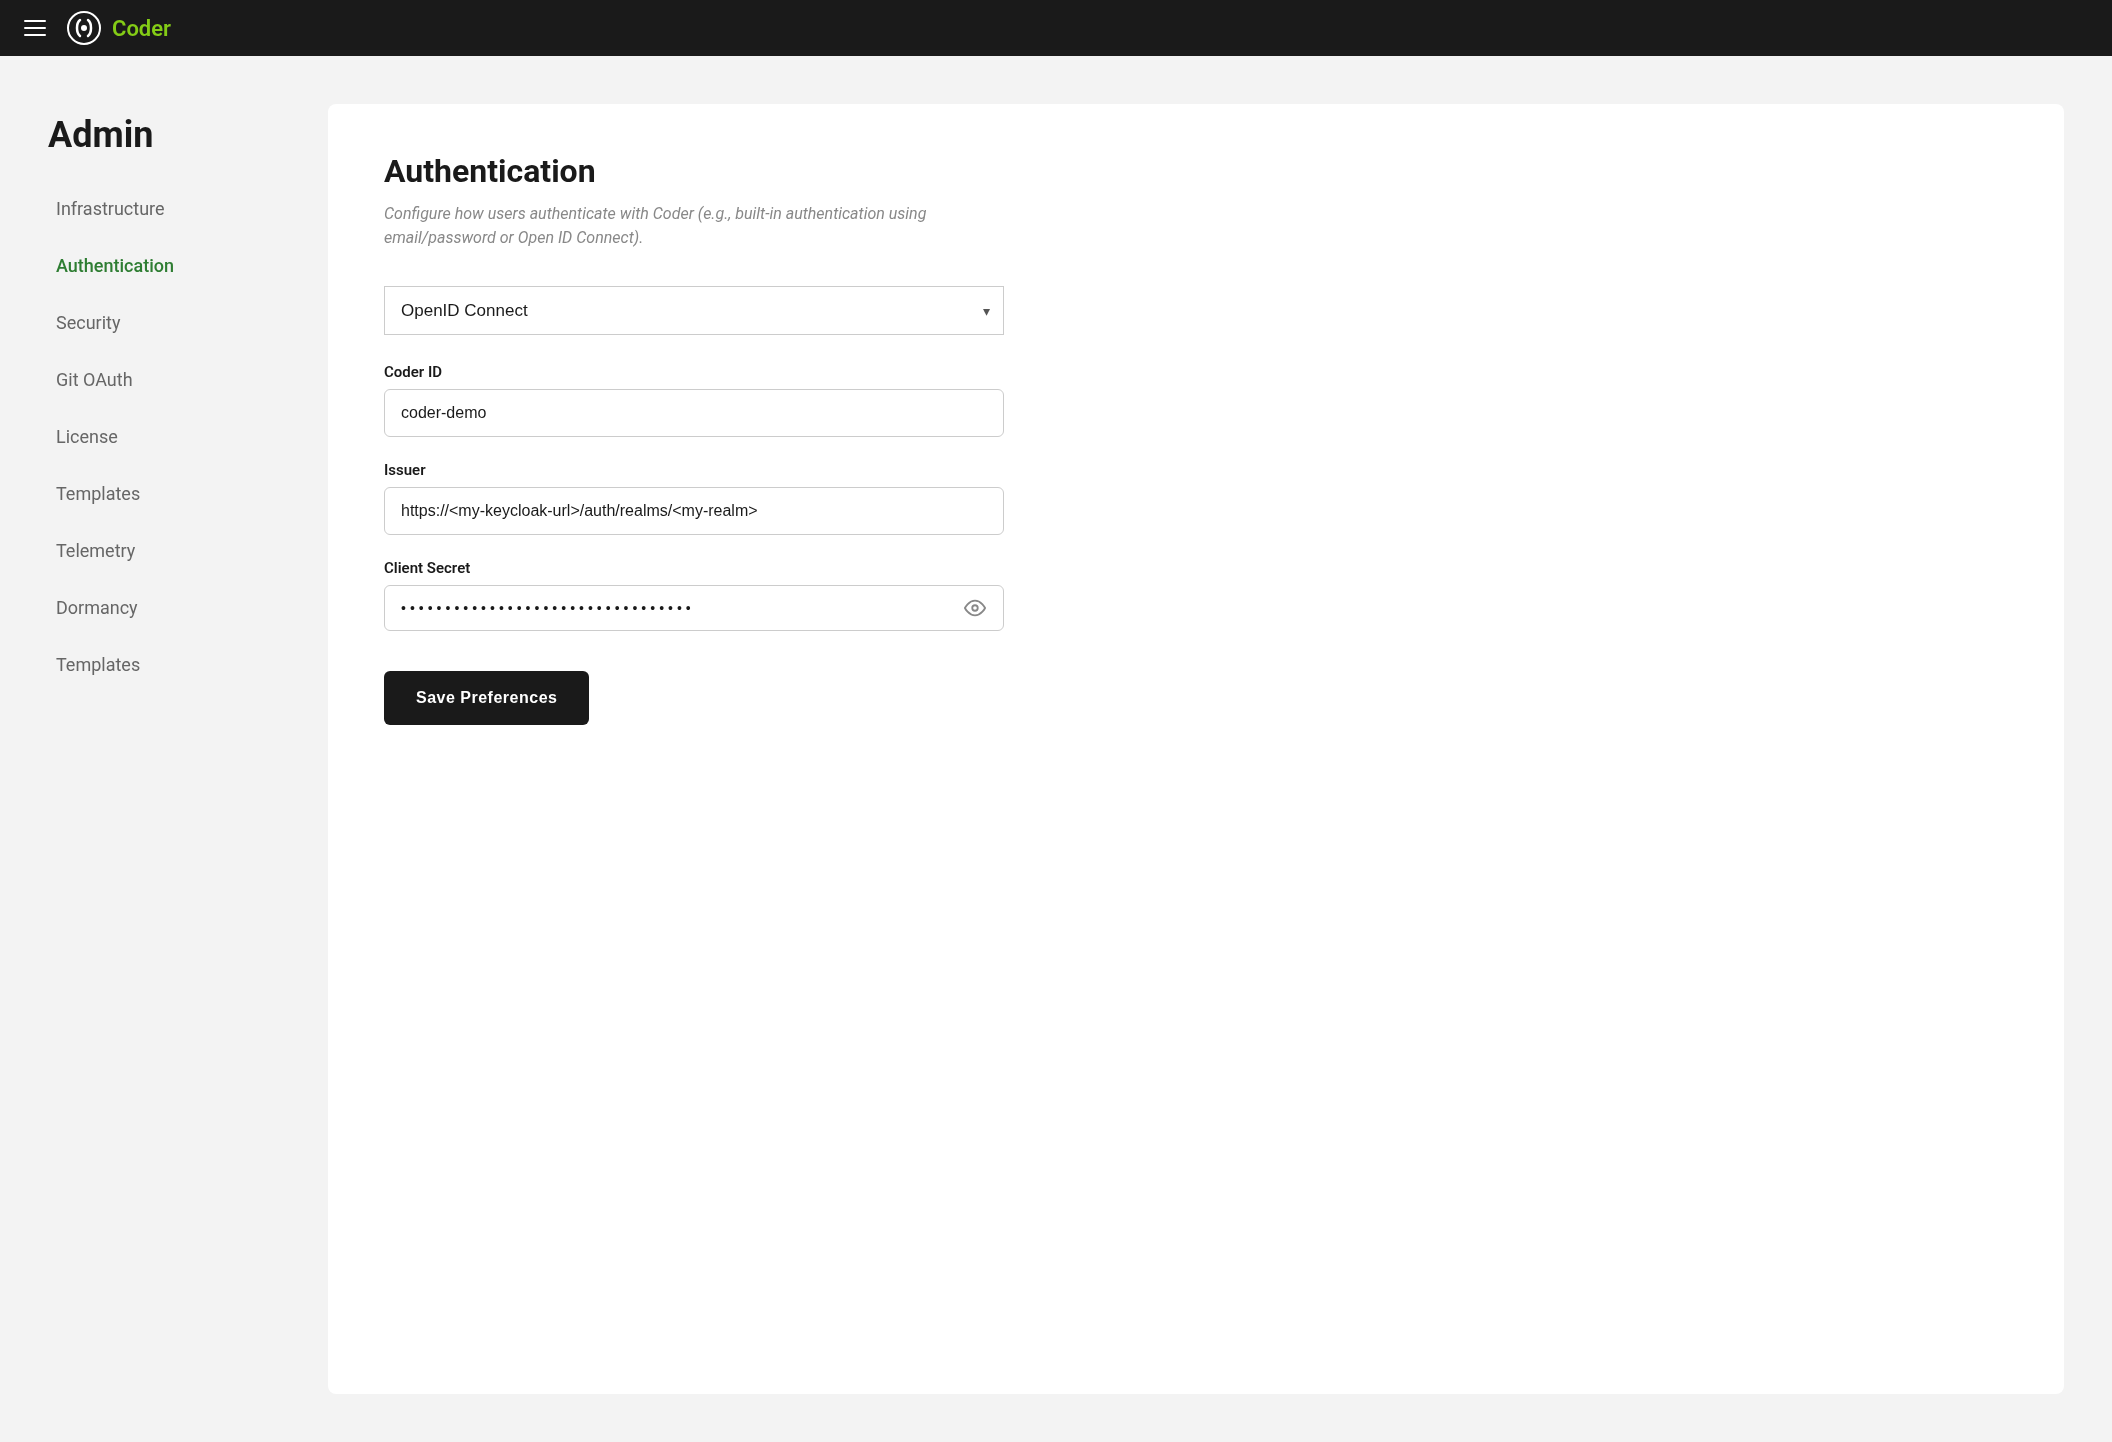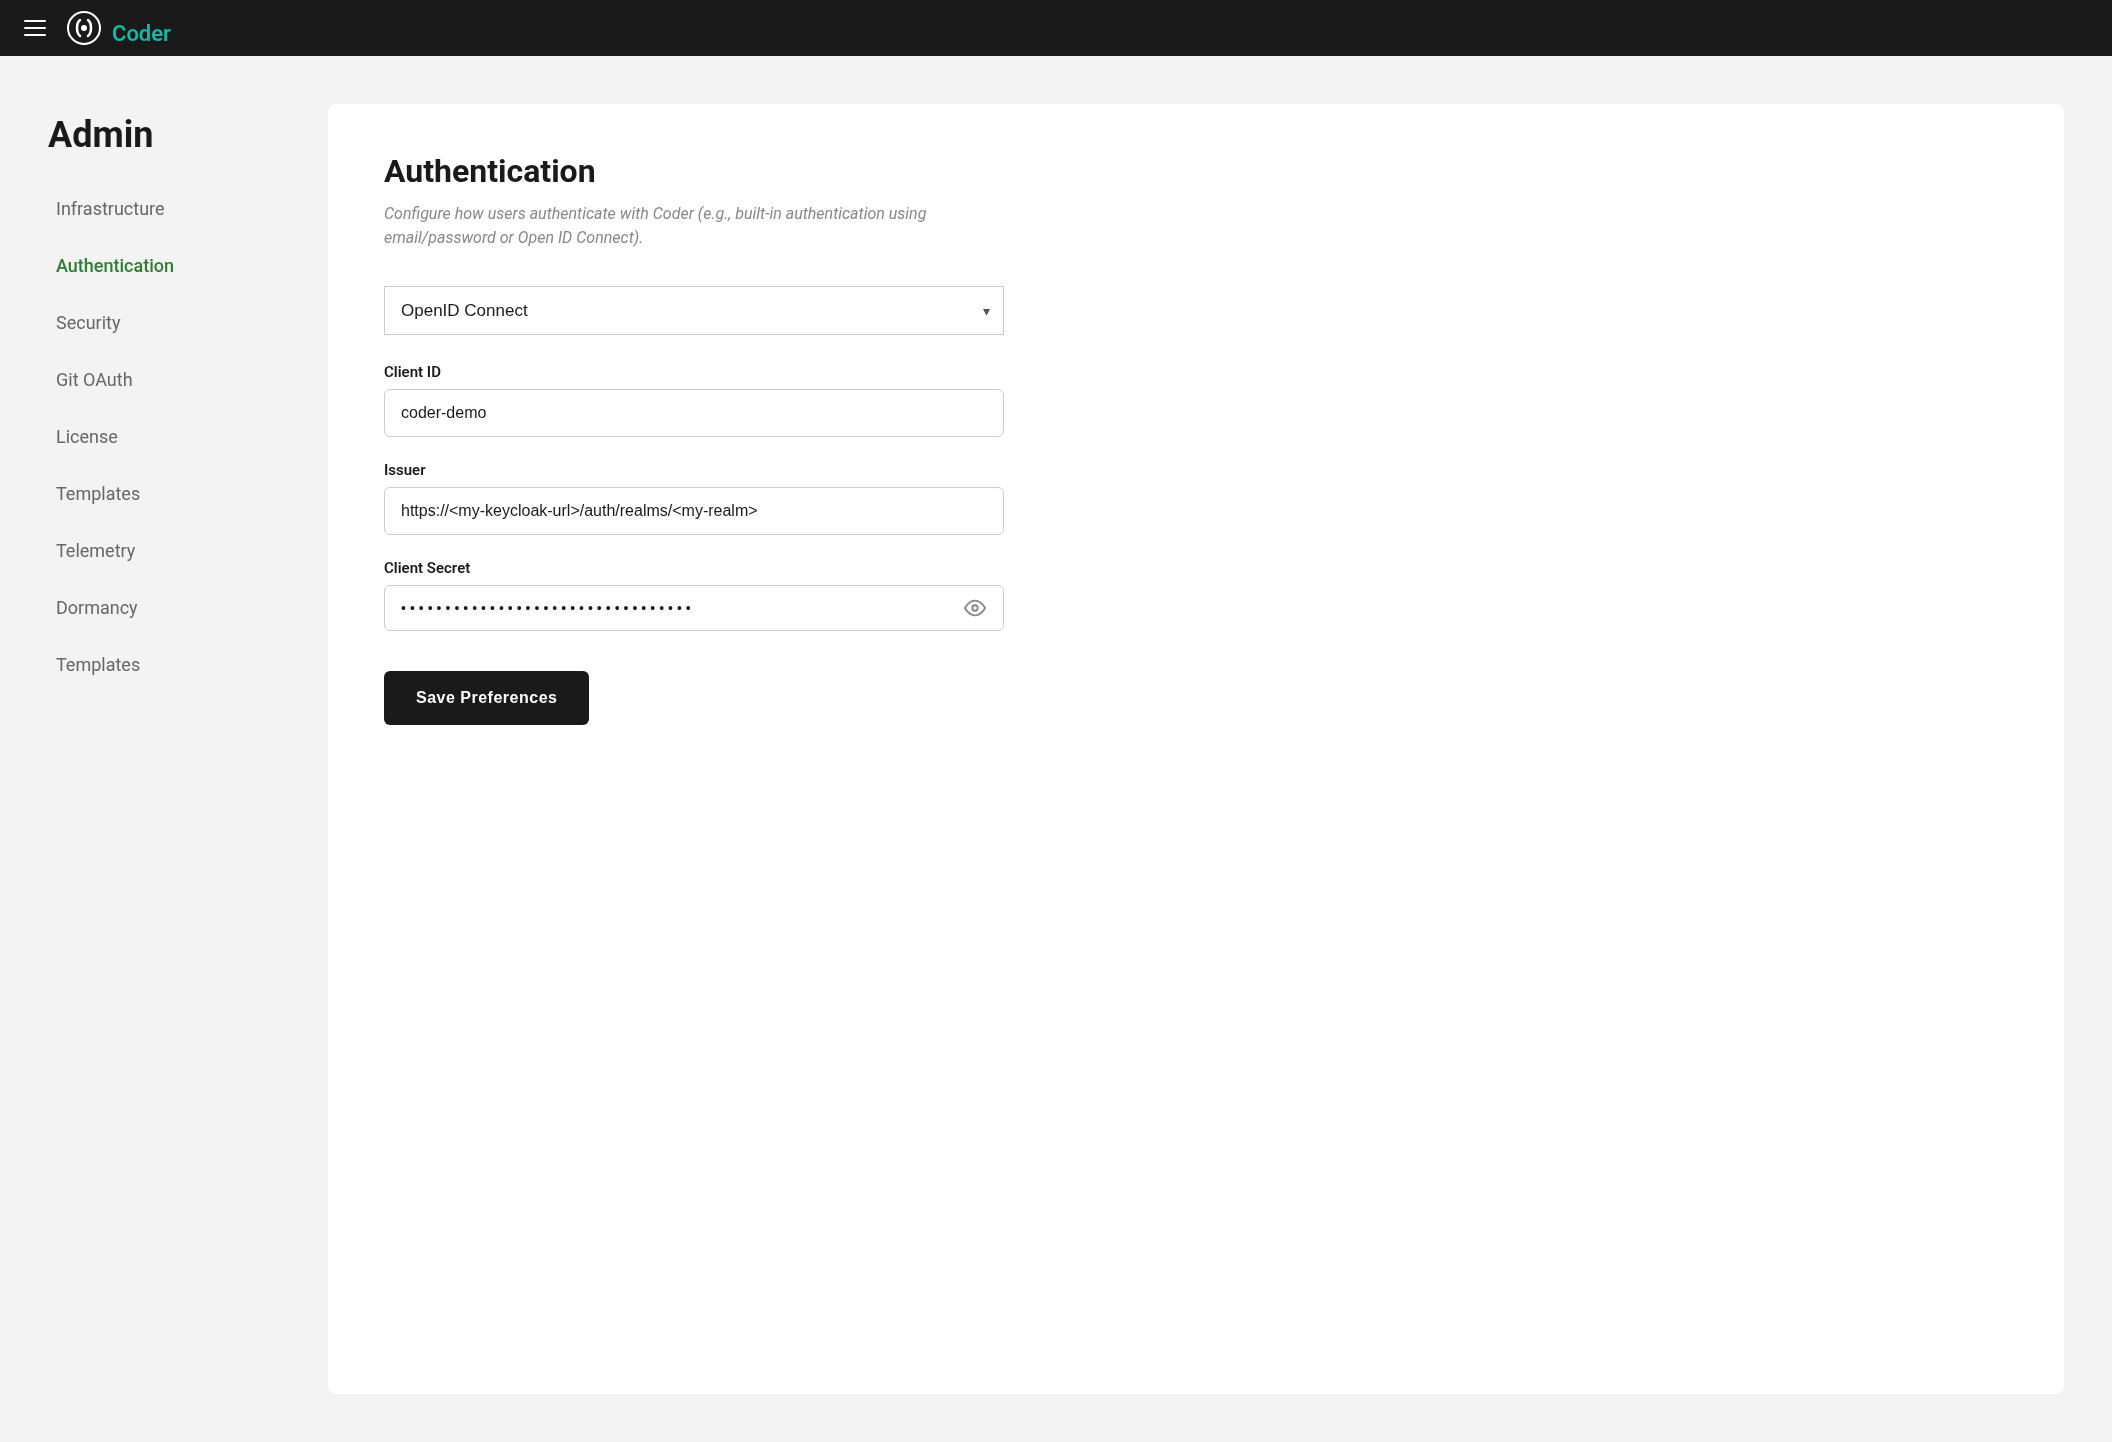--- a/index.html
+++ b/index.html
@@ -35,23 +35,23 @@
     .topnav-hamburger span {
       display: block;
       width: 22px;
       height: 2px;
       background: #fff;
       border-radius: 2px;
     }
 
     .topnav-logo {
       display: flex;
-      align-items: flex-end;
+      align-items: center;
       gap: 10px;
-      color: #14b8a6;
+      color: #84cc16;
       font-size: 22px;
       font-weight: 600;
     }
 
     .logo-icon {
       width: 36px;
       height: 36px;
     }
 
     
@@ -261,21 +261,21 @@
       <div class="auth-select-wrapper">
         <select class="auth-select">
           <option>Built-in</option>
           <option selected="">OpenID Connect</option>
         </select>
         <span class="select-chevron">▾</span>
       </div>
 
       
       <div class="form-field">
-        <label class="field-label">Client ID</label>
+        <label class="field-label">Coder ID</label>
         <div class="field-input-wrapper">
           <input type="text" class="field-input" value="coder-demo" style="">
         </div>
       </div>
 
       
       <div class="form-field">
         <label class="field-label">Issuer</label>
         <div class="field-input-wrapper">
           <input type="text" class="field-input" value="https://&lt;my-keycloak-url&gt;/auth/realms/&lt;my-realm&gt;" style="">

